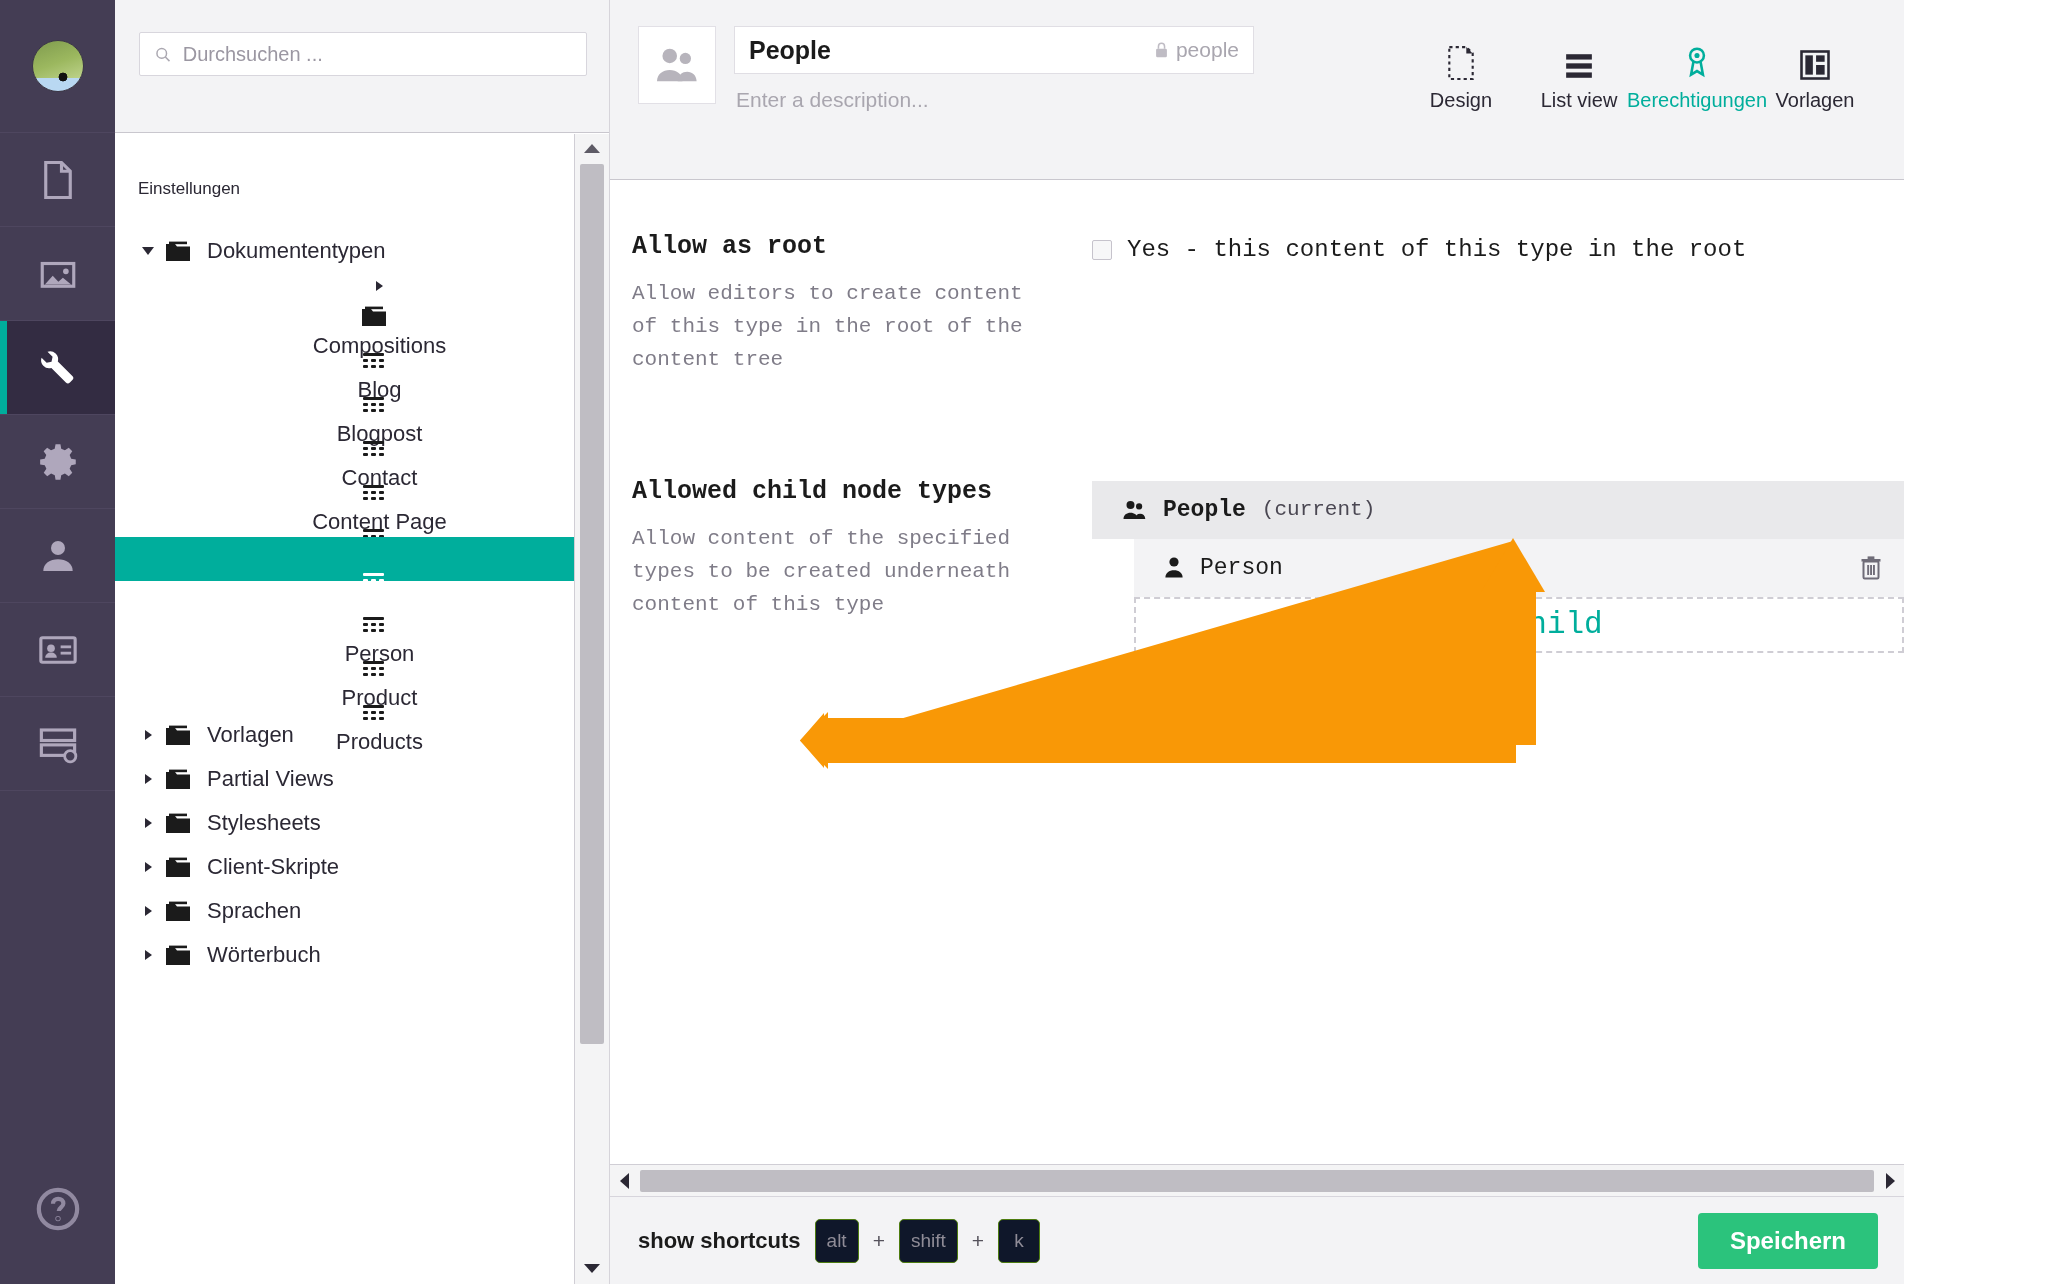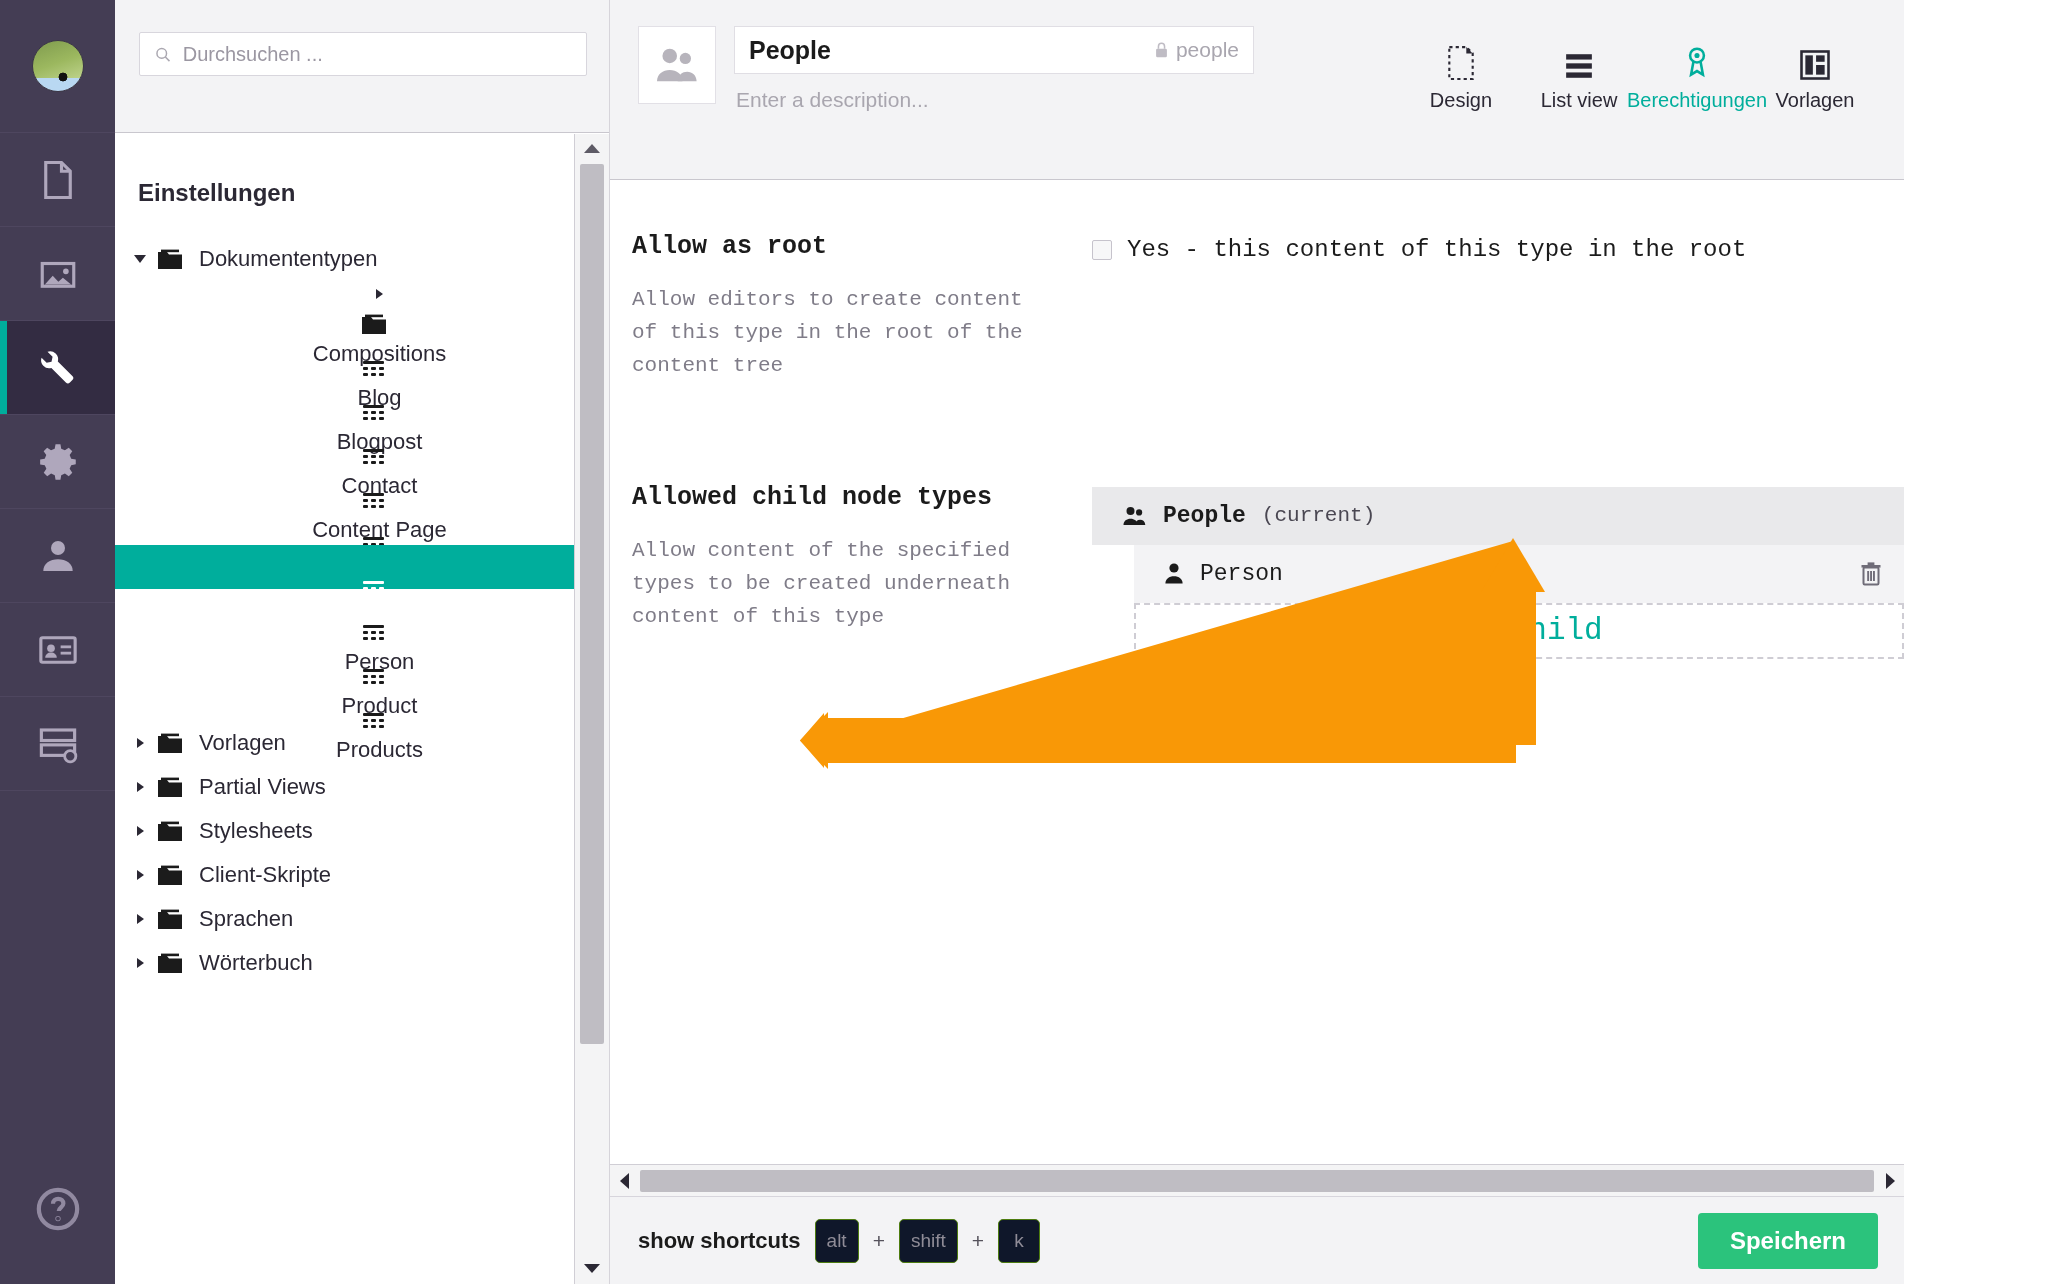--- a/index.html
+++ b/index.html
@@ -83,21 +83,21 @@
     border: 0; outline: 0; font-size: 20px; color: #99959f;
     font-family: "Liberation Sans", sans-serif; width: 100%; background: transparent;
   }
   .search-box input::placeholder { color: #9b97a2; }
 
   .tree-scroll {
     flex: 1 1 auto; overflow: hidden; position: relative;
     padding: 0 0 0 0;
   }
   .tree-head {
-    font-size: 24px; color: #2b2834; font-weight: 700;
+    font-size: 17px; color: #2b2834; font-weight: 400;
     padding: 46px 0 0 23px;
   }
   .tree-list { margin-top: 30px; }
   .tree-row {
     display: flex; align-items: center; height: 44px;
     cursor: pointer; position: relative; padding-left: 8px;
   }
   .tree-row.selected { background: #00AE9C; }
   .tree-row.selected .tree-label { color: #fff; }
   .tree-row.selected .ico-doctype i { background: #fff; }
@@ -121,21 +121,21 @@
   .ico-doctype {
     display: grid;
     grid-template-columns: repeat(3, 5px);
     grid-auto-rows: 3px;
     gap: 3px 3px;
     width: 21px;
   }
   .ico-doctype i { display: block; background: #1b1b1b; border-radius: 1px; }
   .ico-doctype i.bar { grid-column: 1 / span 3; width: 21px; }
   .tree-label { font-size: 22px; color: #2b2834; }
-  .indent-1 { padding-left: 12px; }
+  .indent-1 { padding-left: 20px; }
   .indent-2 { padding-left: 35px; flex-direction: column; }
 
   
   .vscroll {
     position: absolute; right: 0; top: 134px; width: 35px; bottom: 0;
     background: #F4F4F5; border-left: 1px solid #d0ced5;
   }
   .vscroll .btn {
     height: 28px; display: flex; align-items: center; justify-content: center;
     cursor: pointer;
@@ -188,21 +188,21 @@
   .tab svg { fill: currentColor; }
   .tab .tlabel { font-size: 20px; white-space: nowrap; }
 
   .mbody {
     flex: 1 1 auto; position: relative; overflow: hidden; background: #fff;
     padding: 52px 0 0 0;
   }
   .prop-row { display: flex; padding: 0 0 0 22px; font-family: Liberation Mono, monospace; }
   .prop-left { width: 460px; flex: 0 0 460px; padding-right: 40px; }
   .prop-title { font-size: 25px; font-weight: 700; color: #1b1b1b; }
-  .prop-desc { margin-top: 22px; font-size: 21px; color: #7f7c88; line-height: 1.58; }
+  .prop-desc { margin-top: 16px; font-size: 21px; color: #7f7c88; line-height: 1.58; }
   .prop-right { flex: 1 1 auto; min-width: 0; padding-right: 0; }
 
   .chk-line { display: flex; align-items: center; gap: 15px; padding-top: 4px; }
   .chk {
     width: 20px; height: 20px; border: 1px solid #c6c3cc; background: #f7f7f8; border-radius: 2px;
     flex: 0 0 20px; cursor: pointer;
   }
   .chk-label { font-size: 24px; color: #1b1b1b; }
 
   .nodes { margin-top: 4px; }

